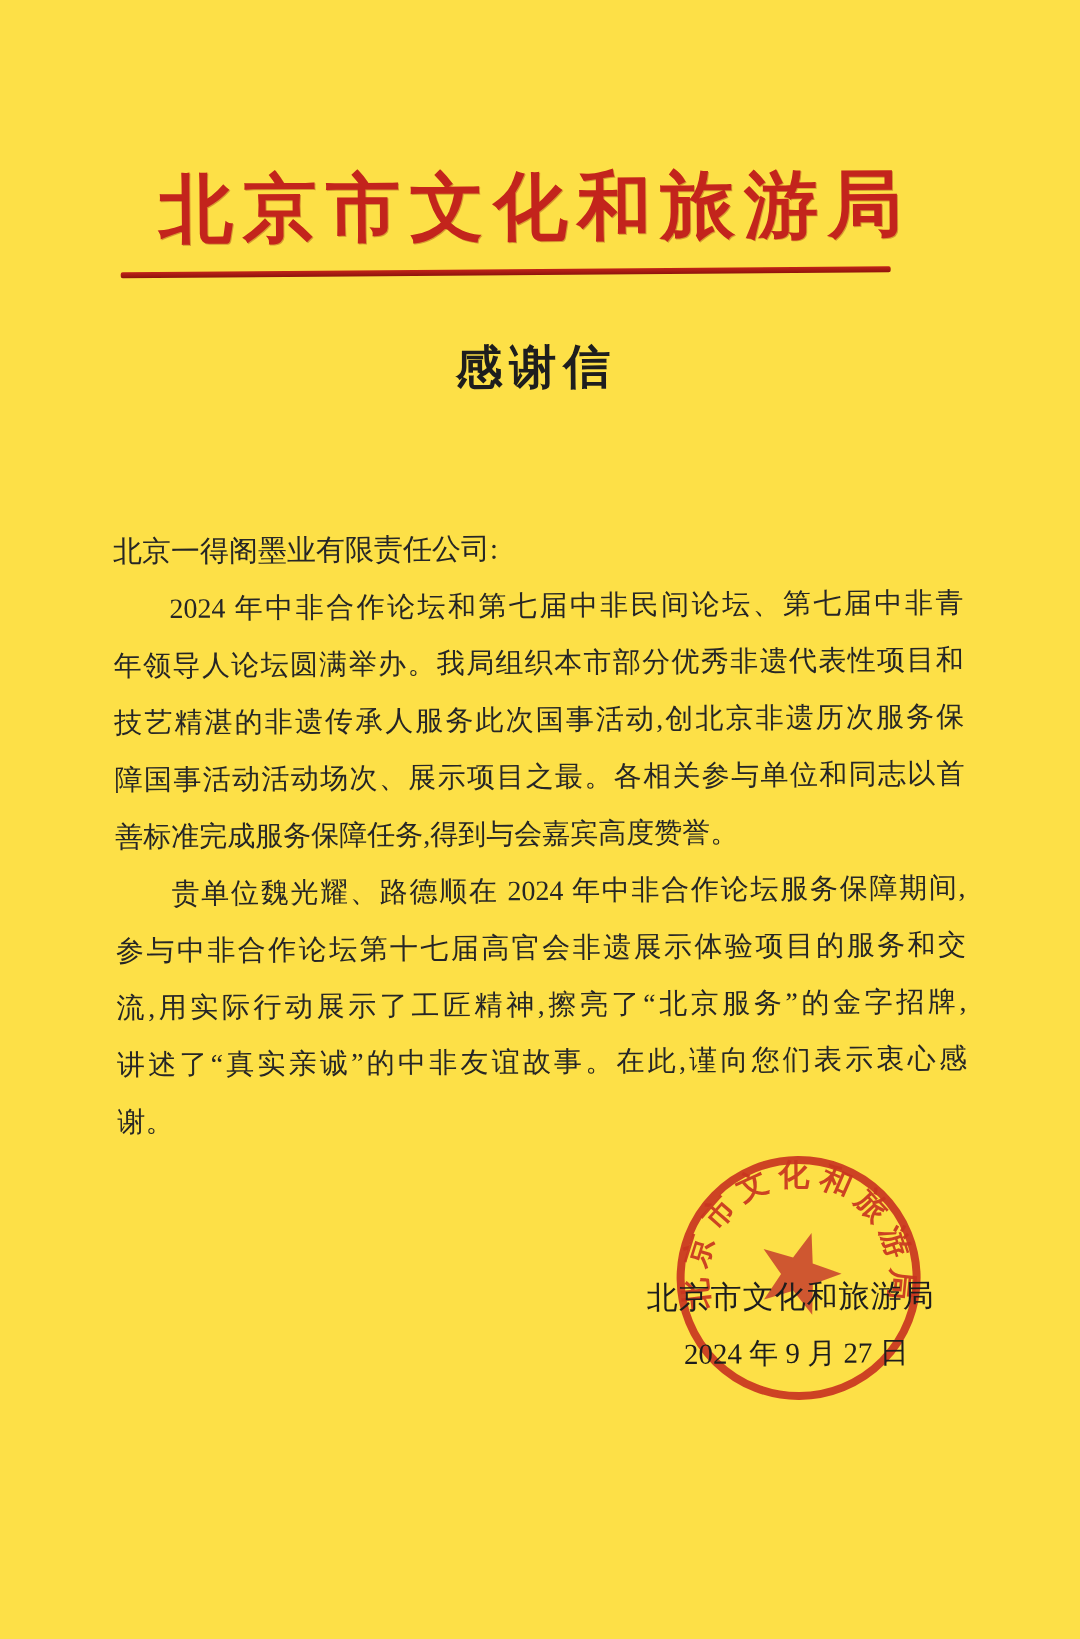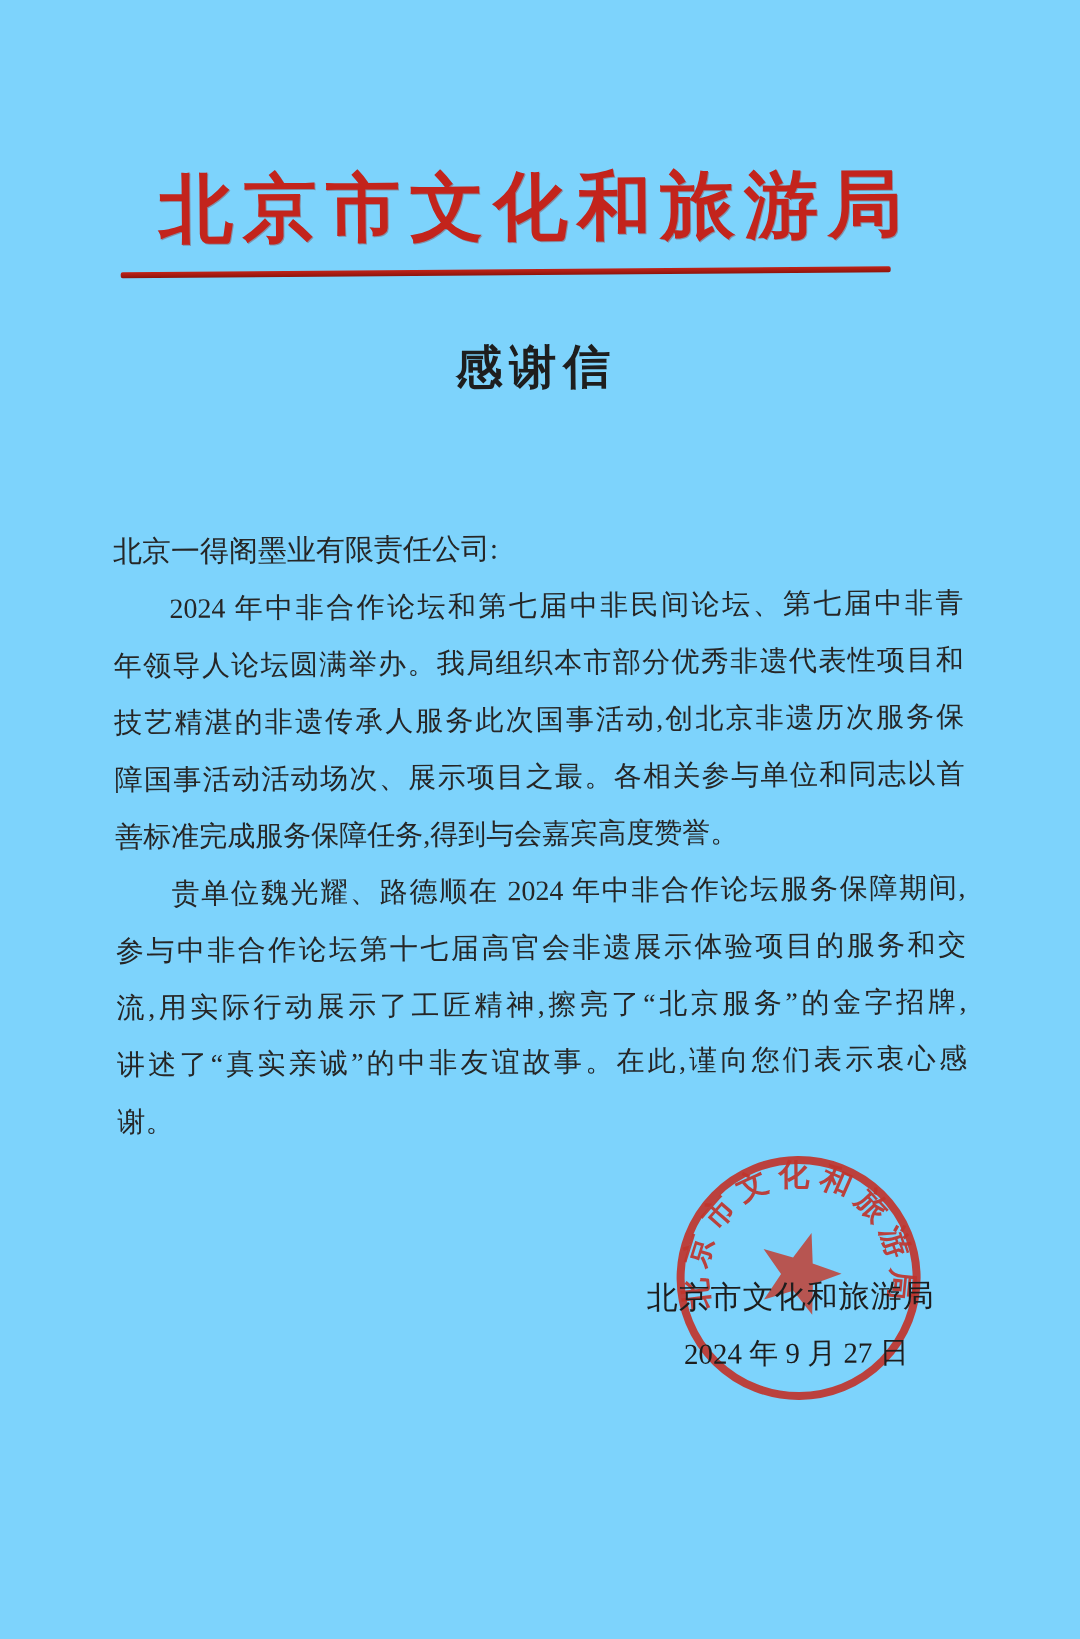--- a/index.html
+++ b/index.html
@@ -1,21 +1,21 @@
 <!DOCTYPE html>
 <html><head>
 <meta charset="utf-8">
 <style>
   html, body { margin: 0; padding: 0; background: #e9e9e9; }
   .page {
     position: relative;
     width: 1080px;
     height: 1639px;
     margin: 0 auto;
-    background: #7dd3fc;
+    background: #fde047;
     overflow: hidden;
     font-family: "Liberation Serif", "DejaVu Serif", serif;
     color: #222;
   }
   .scan { position: absolute; inset: 0; transform: rotate(-0.45deg); }
 
   .agency {
     position: absolute;
     top: 158px; left: 0; width: 100%;
     text-align: center;

